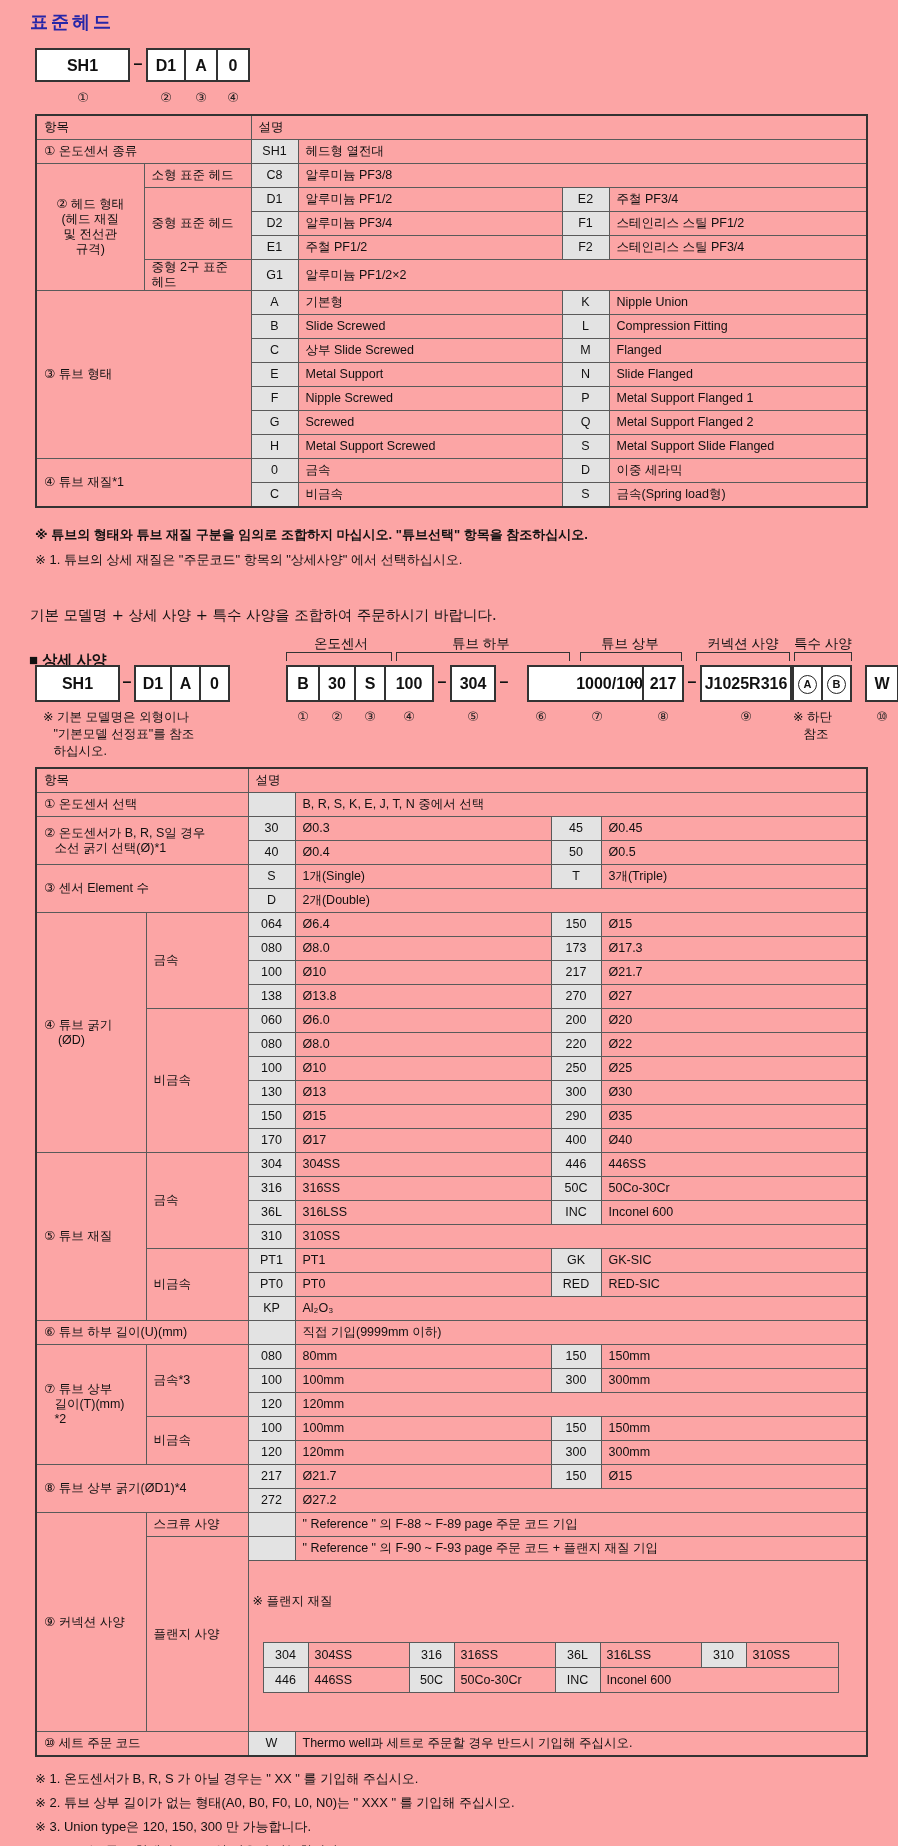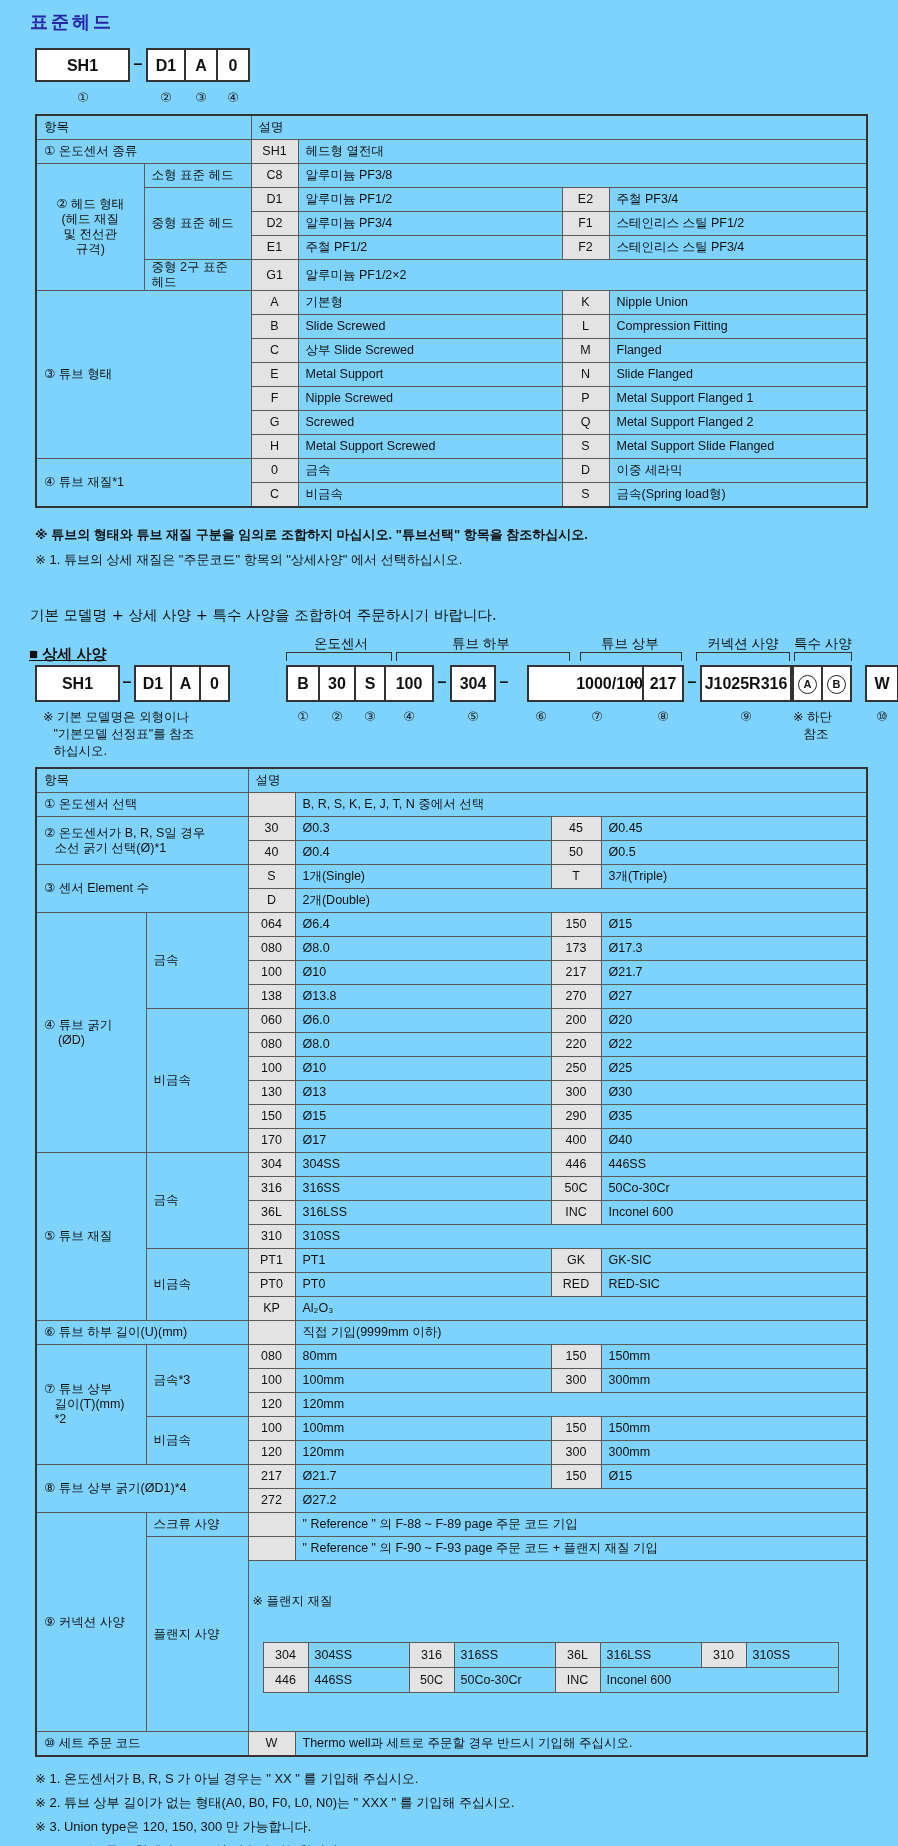--- a/index.html
+++ b/index.html
@@ -1,16 +1,16 @@
 <!DOCTYPE html>
 <html><head>
 <meta charset="utf-8">
 <style>
   html,body{margin:0;padding:0;background:#fff;}
-  #page{position:relative;width:898px;height:1846px;background:#7dd3fc;color:#111;
+  #page{position:relative;width:898px;height:1846px;background:#fca5a5;color:#111;
         font-family:"Liberation Sans","DejaVu Sans",sans-serif;overflow:hidden;}
   .title{margin:10px 0 14px 30px;font-size:18px;font-weight:bold;color:#2626a8;
          letter-spacing:3px;font-family:"DejaVu Serif","Liberation Serif",serif;}
   
   .diag{position:relative;margin-left:35px;}
   #diag1{height:66px;width:830px;}
   #diag2{height:132px;width:866px;margin-top:6px;}
   .dbox{position:absolute;top:0;height:34px;border:2px solid #333;box-sizing:border-box;
         text-align:center;line-height:31px;font-weight:bold;font-size:16px;background:#fff;}
   #diag2 .dbox{top:30px;height:37px;line-height:34px;}
@@ -18,21 +18,21 @@
   #diag2 .dash{top:30px;height:37px;line-height:34px;}
   .cnum{position:absolute;width:34px;text-align:center;font-size:13px;color:#222;}
   #diag1 .cnum{top:42px;}
   #diag2 .cnum{top:74px;}
   .circ{display:inline-block;width:17px;height:17px;border:1.5px solid #222;border-radius:50%;
         font-size:11px;line-height:17px;text-align:center;font-weight:bold;vertical-align:1px;}
   .gl{position:absolute;top:0;text-align:center;font-weight:normal;font-size:13.5px;}
   .gb{position:absolute;top:17px;height:9px;border:1.5px solid #333;border-bottom:none;box-sizing:border-box;}
   .dnote{position:absolute;font-size:12.5px;white-space:pre-wrap;line-height:17px;}
   .sechead{font-size:15px;font-weight:bold;}
-  #sec2head{position:absolute;left:-6px;top:10px;text-decoration:underline;}
+  #sec2head{position:absolute;left:-6px;top:16px;}
   
   table.spec{border-collapse:collapse;table-layout:fixed;margin-left:35px;
              border:2px solid #333;padding-left:36px;}
   table.spec td{border:1px solid #5a5a5a;font-size:12.5px;height:23px;padding:0 7px;
                 overflow:hidden;white-space:pre-wrap;line-height:15px;}
   td.code{background:#e3e3e3;text-align:center;padding:0 2px;}
   td.hd{font-size:12.5px;}
   td.ctr{text-align:center;}
   
   table.inner{border-collapse:collapse;table-layout:fixed;margin:3px 0 5px 10px;border:1px solid #5a5a5a;}

